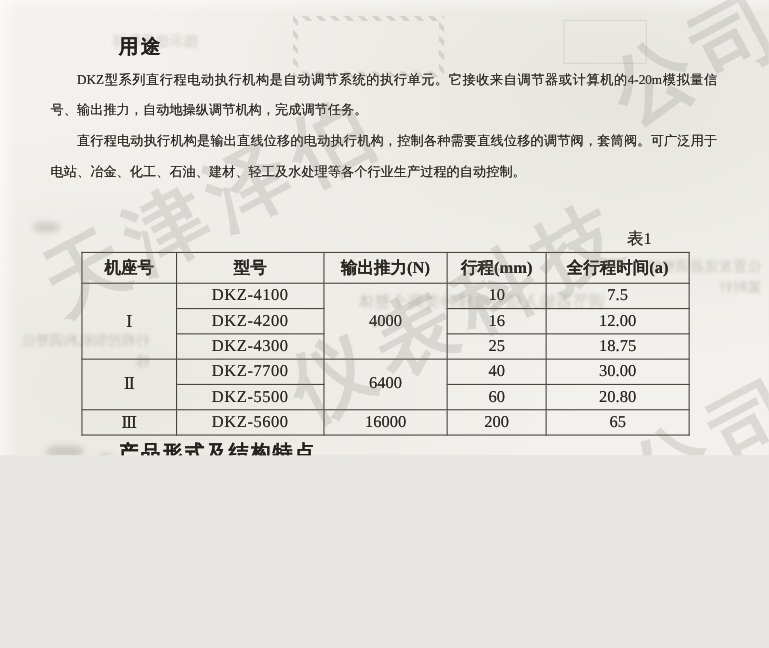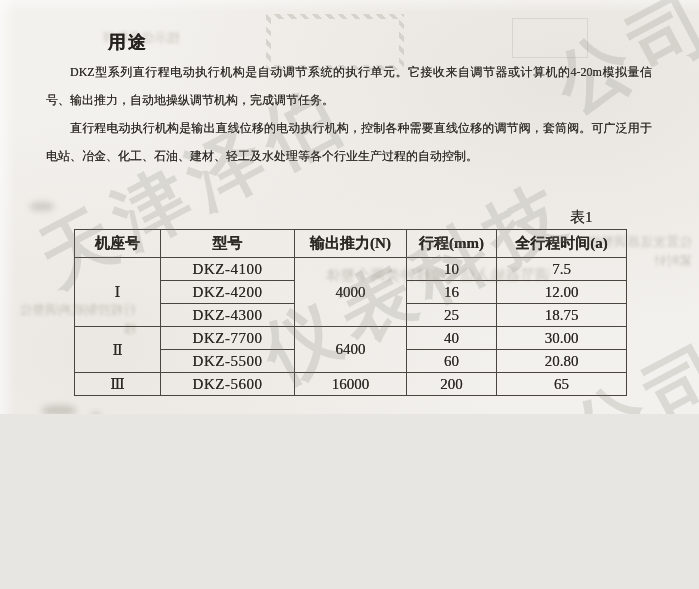--- a/index.html
+++ b/index.html
@@ -139,20 +139,21 @@
       <tr>
         <td class="frame">Ⅲ</td>
         <td class="model">DKZ-5600</td>
         <td>16000</td>
         <td>200</td>
         <td>65</td>
       </tr>
     </tbody>
       </table>
 
+    <div class="blk heading" style="left:108px;top:399px;">产品形式及结构特点</div>
 
     <div class="blk para" style="left:46px;top:426px;margin-left:21px;">调节型电动执行机构主要由执行器和位置定位器两大部分组成。在结构及安装方式上分为整体式和分立式。</div>
 
     <div class="blk para" style="left:46px;top:482px;">a、整体式比例调节型：即执行器与位置定位器组成一个整体，整机现场安装使用。</div>
 
     <div class="blk para" style="left:46px;top:536px;">b、分立式比例调节型：实际是远控型执行器与位置定位器分开安装，执行器安装在现场，位置定位器则在室内或其它地方安装，远控型执行器也可单独使用。</div>
 
   </div>
 
   <div class="wm wm-1">天津泽伯</div>

